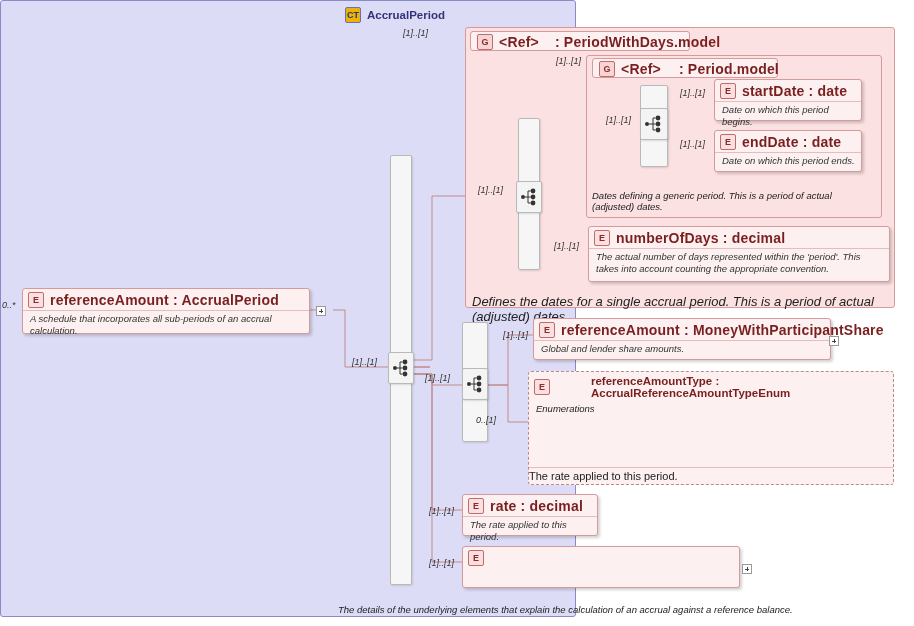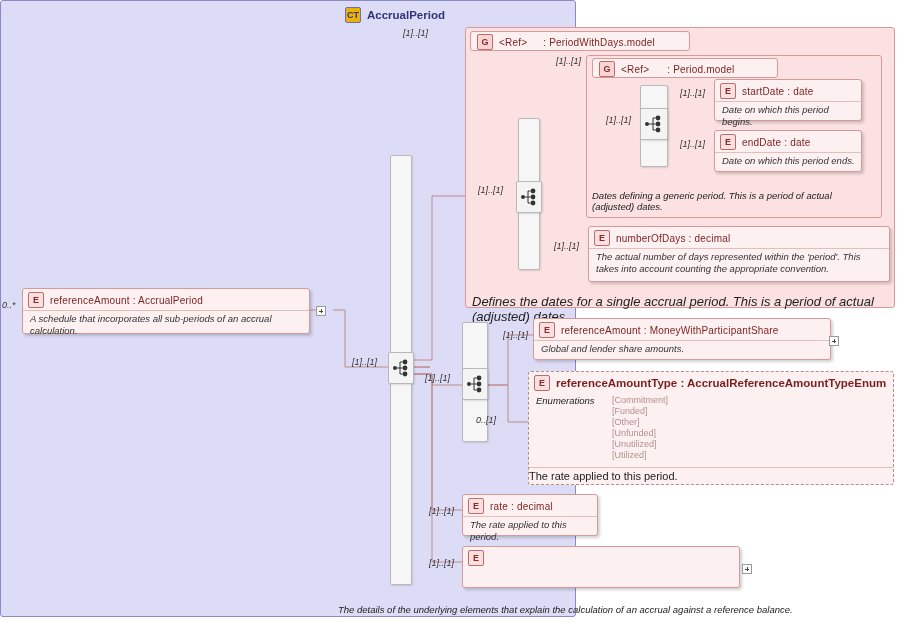--- a/index.html
+++ b/index.html
@@ -20,21 +20,21 @@
     box-sizing:border-box;
     box-shadow:2px 2px 3px rgba(0,0,0,.18);
   }
   .node.plain{box-shadow:none;}
   .node .hdr{
     display:flex;align-items:center;
     padding:3px 6px 2px 5px;
     white-space:nowrap;
   }
   .node .title{
-    font-weight:normal;font-size:10px;color:#7a1f1f;
+    font-weight:bold;font-size:14px;color:#7a1f1f;
     letter-spacing:.2px;
   }
   .node .doc{
     font-style:italic;font-size:9.5px;color:#333;
     padding:2px 6px 4px 7px;line-height:1.25;
     border-top:1px solid #e6bdbd;
   }
 
   
   .badge{
@@ -271,32 +271,24 @@
     <span class="title">referenceAmount : MoneyWithParticipantShare</span>
   </div>
   <div class="doc">Global and lender share amounts.</div>
 </div>
 <div class="plus" style="left:829px;top:336px;"></div>
 
 <div class="card" style="left:476px;top:415px;">0..[1]</div>
 <div class="enum" style="left:528px;top:371px;width:366px;height:114px;">
   <div class="ehdr">
     <span class="badge">E</span>
-    <span class="title" style="font-weight:bold;font-size:11.5px;color:#7a1f1f;">referenceAmountType : AccrualReferenceAmountTypeEnum</span>
+    <span class="title" style="font-weight:bold;font-size:11.5px;color:#7a1f1f;margin-left:35px;">referenceAmountType : AccrualReferenceAmountTypeEnum</span>
   </div>
   <div style="display:flex;padding:2px 6px 0 7px;">
     <span class="elabel" style="width:72px;flex:none;">Enumerations</span>
-    <span class="elist">
-      <span>[Commitment]</span><br>
-      <span>[Funded]</span><br>
-      <span>[Other]</span><br>
-      <span>[Unfunded]</span><br>
-      <span>[Unutilized]</span><br>
-      <span>[Utilized]</span>
-    </span>
   </div>
   <div class="doc nb" style="position:absolute;left:0;right:0;bottom:2px;border-top:1px solid #e6bdbd;padding-top:2px;">The rate applied to this period.</div>
 </div>
 
 <div class="card" style="left:429px;top:506px;">[1]..[1]</div>
 <div class="node" style="left:462px;top:494px;width:136px;height:42px;">
   <div class="hdr">
     <span class="badge">E</span>
     <span class="title">rate        : decimal</span>
   </div>

